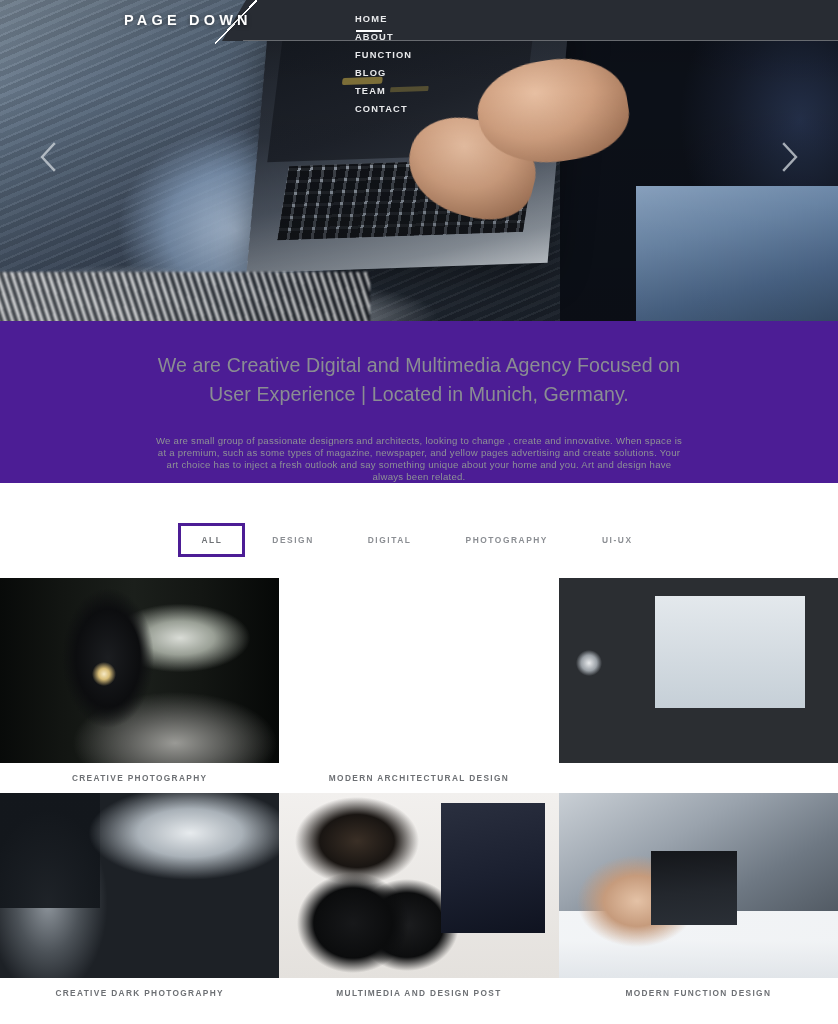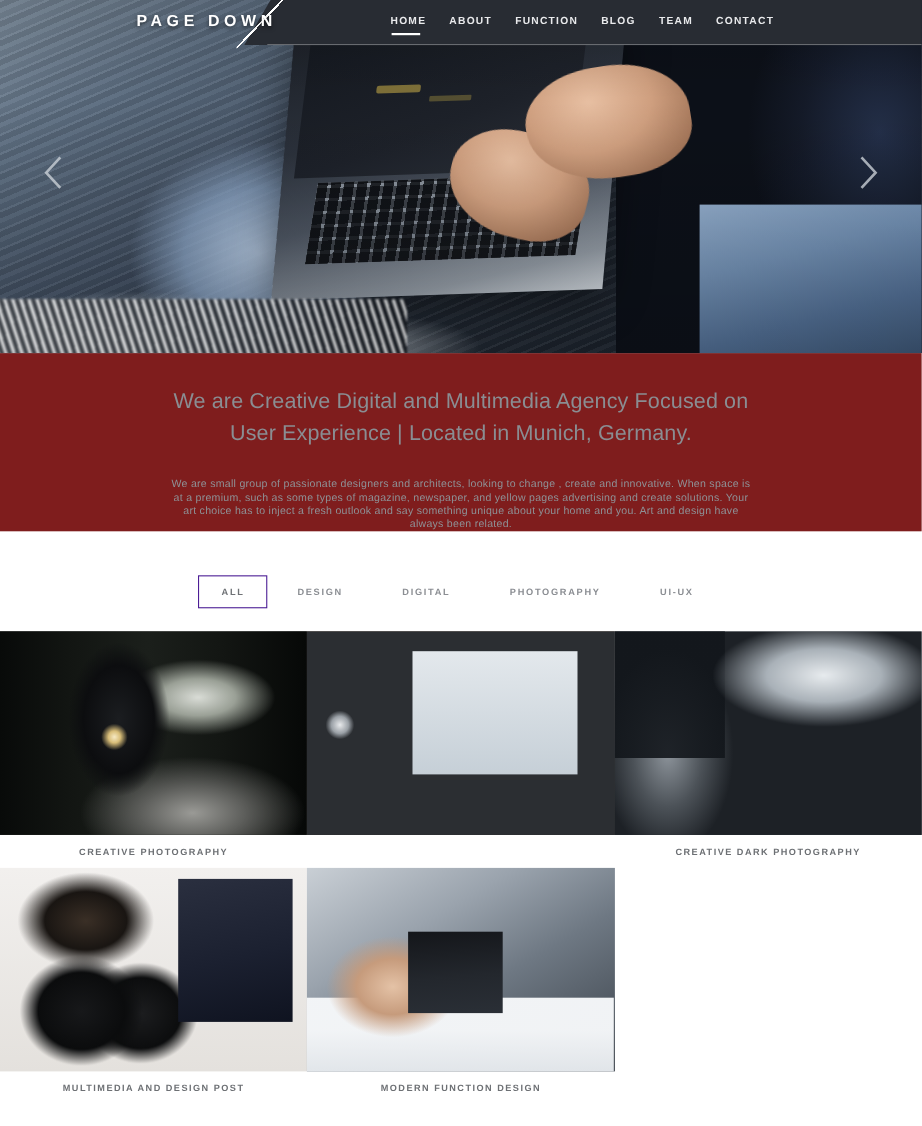--- a/index.html
+++ b/index.html
@@ -112,40 +112,40 @@
     background: rgba(255,255,255,0.30); z-index: 6;
   }
   .logo {
     position: absolute; left: 124px; top: 12px; z-index: 7;
     color: #ffffff; font-size: 14.5px; font-weight: 700; letter-spacing: 4.2px;
     text-shadow: 0 1px 4px rgba(0,0,0,0.55);
     white-space: nowrap;
   }
   .nav {
     position: absolute; left: 355px; top: 14px; z-index: 7;
-    display: flex; gap: 21px; align-items: flex-end;
+    display: flex; align-items: flex-start; flex-direction: column;
   }
   .nav-item {
     position: relative;
     color: #e9eaec; font-size: 9.3px; font-weight: 700; letter-spacing: 1.15px;
     text-decoration: none; padding-bottom: 8px; white-space: nowrap;
   }
   .nav-item.active::after {
     content: ""; position: absolute; left: 1px; bottom: 0; width: 26px; height: 2px; background: #ffffff;
   }
   .hero-arrow {
     position: absolute; top: 140px; z-index: 7;
     width: 26px; height: 34px; opacity: 0.78; cursor: pointer;
   }
   .hero-arrow.left { left: 36px; }
   .hero-arrow.right { right: 36px; }
   .hero-arrow svg { display: block; width: 100%; height: 100%; }
 
   
-  .intro { padding: 30px 0 0; background: #7f1d1d; }
+  .intro { padding: 30px 0 0; background: #4c1d95; }
   .intro-title {
     width: 560px; margin: 0 auto;
     text-align: center; color: #8a8d92; font-weight: 400;
     font-size: 19.6px; line-height: 29px; letter-spacing: 0.1px;
   }
   .intro-text {
     width: 530px; margin: 26px auto 0;
     text-align: center; color: #8e9196;
     font-size: 9.6px; line-height: 12px; letter-spacing: 0.25px;
   }
@@ -153,21 +153,21 @@
   
   .filters {
     display: flex; justify-content: center; align-items: center;
     gap: 0; margin-top: 40px; padding-bottom: 21px; background: #fff;
   }
   .filter {
     color: #8b8e93; font-size: 8.4px; font-weight: 600; letter-spacing: 1.55px;
     padding: 9px 26px; cursor: pointer; background: none; border: 1px solid transparent;
     font-family: "Liberation Sans", sans-serif; white-space: nowrap;
   }
-  .filter.active { border: 1px solid #4c1d95; color: #6f7276; padding: 9px 20px; }
+  .filter.active { border: 3px solid #4c1d95; color: #6f7276; padding: 9px 20px; }
 
   
   .grid { display: flex; flex-wrap: wrap; width: 838px; }
   .cell { width: 279.33px; }
   .cell .thumb { width: 100%; height: 185px; position: relative; overflow: hidden; }
   .cell .caption {
     height: 30px; display: flex; align-items: center; justify-content: center;
     color: #6d7074; font-size: 8.3px; font-weight: 600; letter-spacing: 1.35px;
     background: #fff; white-space: nowrap;
   }
@@ -278,20 +278,24 @@
     <button class="filter">UI-UX</button>
   </div>
 
   <div class="grid">
 
     <div class="cell">
       <div class="thumb t-moto"></div>
       <div class="caption">CREATIVE PHOTOGRAPHY</div>
     </div>
 
+    <div class="cell">
+      <div class="thumb t-stairs"></div>
+      <div class="caption">MODERN ARCHITECTURAL DESIGN</div>
+    </div>
 
     <div class="cell">
       <div class="thumb t-setup"></div>
     </div>
 
     <div class="cell">
       <div class="thumb t-cliff"></div>
       <div class="caption">CREATIVE DARK PHOTOGRAPHY</div>
     </div>
 

